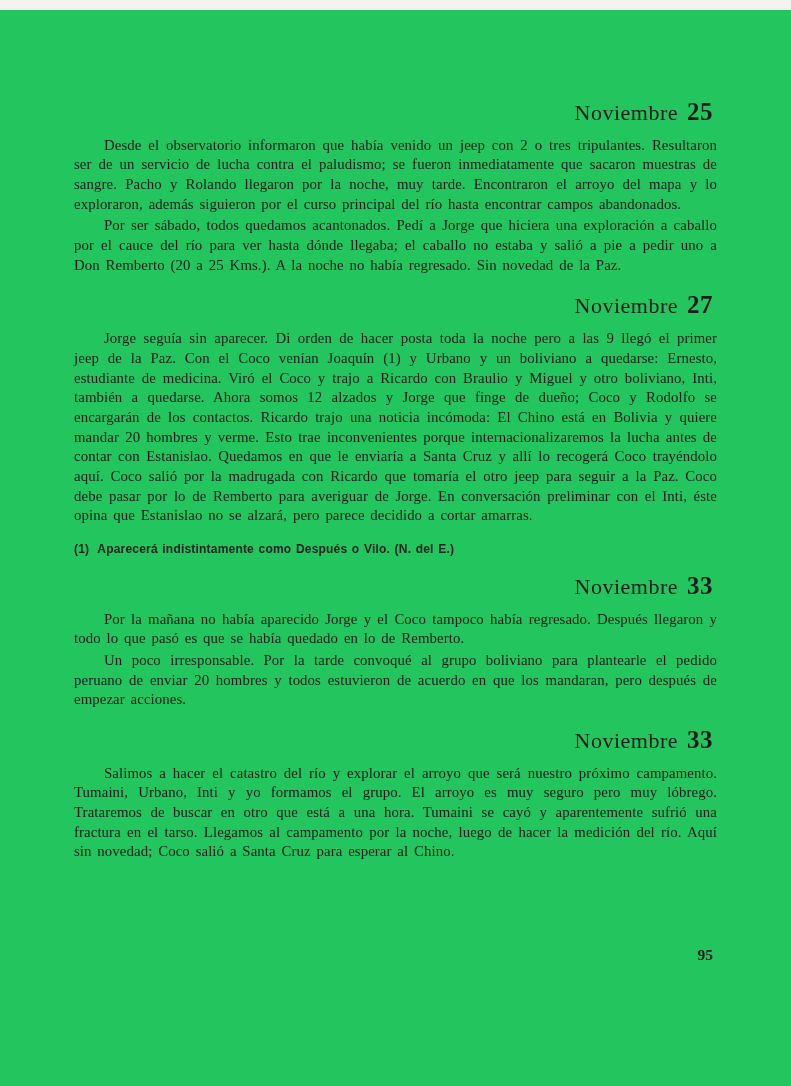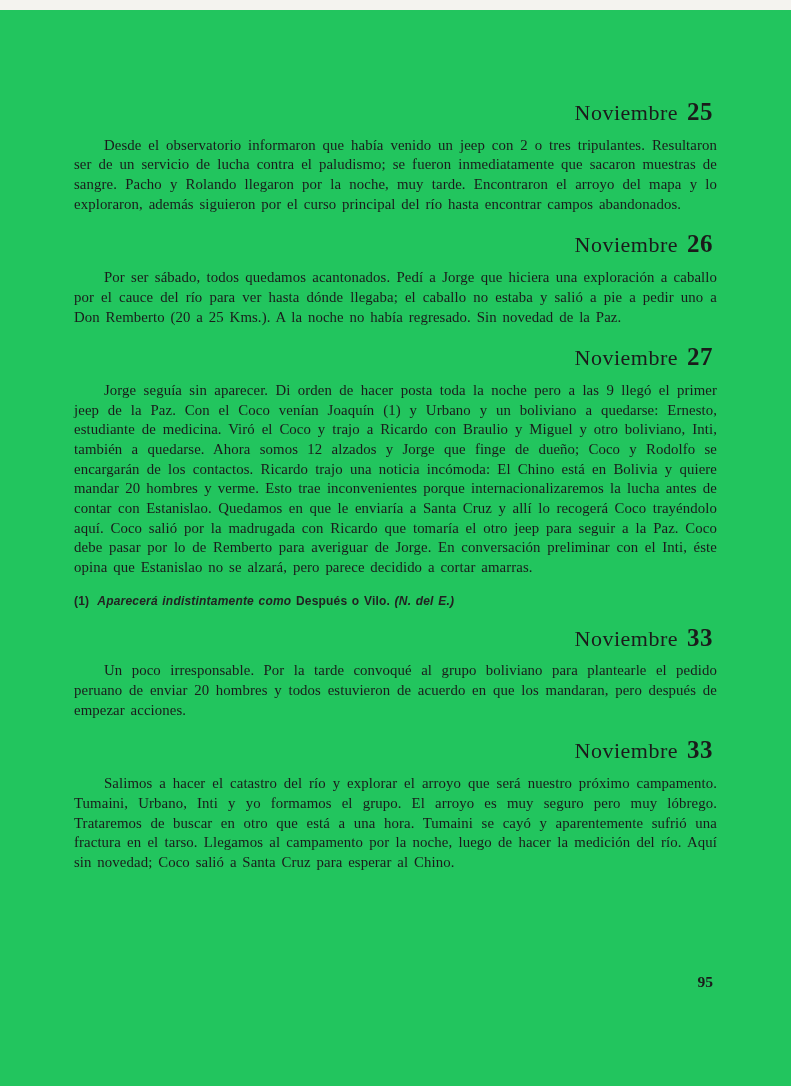--- a/index.html
+++ b/index.html
@@ -57,59 +57,56 @@
     color: #222;
   }
   .footnote .fn-marker {
     margin-right: 8px;
   }
   .footnote .fn-bold {
     font-weight: bold;
   }
   .footnote .fn-plain {
     font-weight: bold;
-    font-style: italic;
   }
   .page-number {
     position: absolute;
     right: 78px;
-    top: 963px;
+    top: 936px;
     font-size: 15.5px;
     font-weight: bold;
     font-family: "Liberation Serif", serif;
     color: #1b1b1b;
   }
 </style>
 </head>
 <body>
 
 <div class="scan-page">
 
   <div class="entry-heading">
     <span class="month">Noviembre</span><span class="day">25</span>
   </div>
   <p class="diary-par">Desde el observatorio informaron que había venido un jeep con 2 o tres tripulantes. Resultaron ser de un servicio de lucha contra el paludismo; se fueron inmediatamente que sacaron muestras de sangre. Pacho y Rolando llegaron por la noche, muy tarde. Encontraron el arroyo del mapa y lo exploraron, además siguieron por el curso principal del río hasta encontrar campos abandonados.</p>
 
-  <div class="entry-heading">
-    <span class="month">Noviembre</span><span class="day">26</span>
-  </div>
   <p class="diary-par">Por ser sábado, todos quedamos acantonados. Pedí a Jorge que hiciera una exploración a caballo por el cauce del río para ver hasta dónde llegaba; el caballo no estaba y salió a pie a pedir uno a Don Remberto (20 a 25 Kms.). A la noche no había regresado. Sin novedad de la Paz.</p>
 
   <div class="entry-heading">
     <span class="month">Noviembre</span><span class="day">27</span>
   </div>
   <p class="diary-par">Jorge seguía sin aparecer. Di orden de hacer posta toda la noche pero a las 9 llegó el primer jeep de la Paz. Con el Coco venían Joaquín (1) y Urbano y un boliviano a quedarse: Ernesto, estudiante de medicina. Viró el Coco y trajo a Ricardo con Braulio y Miguel y otro boliviano, Inti, también a quedarse. Ahora somos 12 alzados y Jorge que finge de dueño; Coco y Rodolfo se encargarán de los contactos. Ricardo trajo una noticia incómoda: El Chino está en Bolivia y quiere mandar 20 hombres y verme. Esto trae inconvenientes porque internacionalizaremos la lucha antes de contar con Estanislao. Quedamos en que le enviaría a Santa Cruz y allí lo recogerá Coco trayéndolo aquí. Coco salió por la madrugada con Ricardo que tomaría el otro jeep para seguir a la Paz. Coco debe pasar por lo de Remberto para averiguar de Jorge. En conversación preliminar con el Inti, éste opina que Estanislao no se alzará, pero parece decidido a cortar amarras.</p>
 
   <div class="footnote">
     <span class="fn-marker">(1)</span><span class="fn-plain">Aparecerá indistintamente como</span> <span class="fn-bold">Después o Vilo.</span> <span class="fn-plain">(N. del E.)</span>
   </div>
 
   <div class="entry-heading">
     <span class="month">Noviembre</span><span class="day">33</span>
   </div>
+  <p class="diary-par">Por la mañana no había aparecido Jorge y el Coco tampoco había regresado. Después llegaron y todo lo que pasó es que se había quedado en lo de Remberto.</p>
   <p class="diary-par">Un poco irresponsable. Por la tarde convoqué al grupo boliviano para plantearle el pedido peruano de enviar 20 hombres y todos estuvieron de acuerdo en que los mandaran, pero después de empezar acciones.</p>
 
   <div class="entry-heading">
     <span class="month">Noviembre</span><span class="day">33</span>
   </div>
   <p class="diary-par">Salimos a hacer el catastro del río y explorar el arroyo que será nuestro próximo campamento. Tumaini, Urbano, Inti y yo formamos el grupo. El arroyo es muy seguro pero muy lóbrego. Trataremos de buscar en otro que está a una hora. Tumaini se cayó y aparentemente sufrió una fractura en el tarso. Llegamos al campamento por la noche, luego de hacer la medición del río. Aquí sin novedad; Coco salió a Santa Cruz para esperar al Chino.</p>
 
   <div class="page-number">95</div>
 
 </div>

